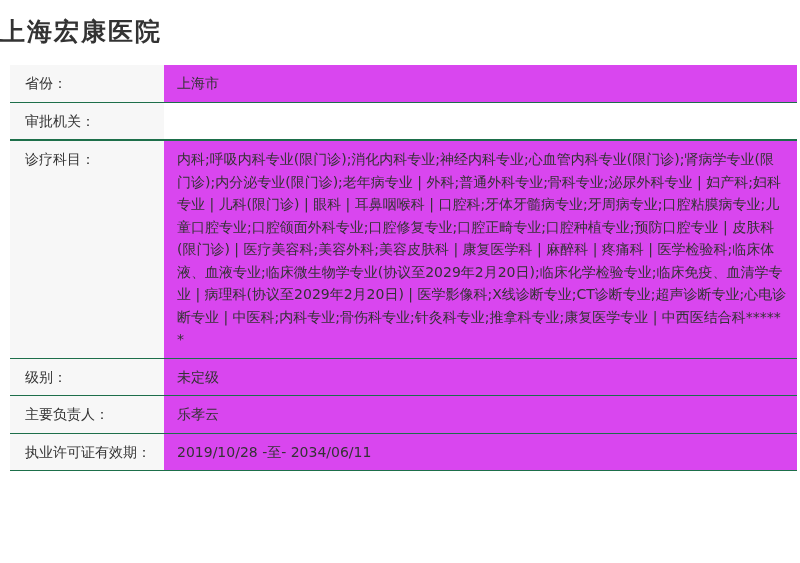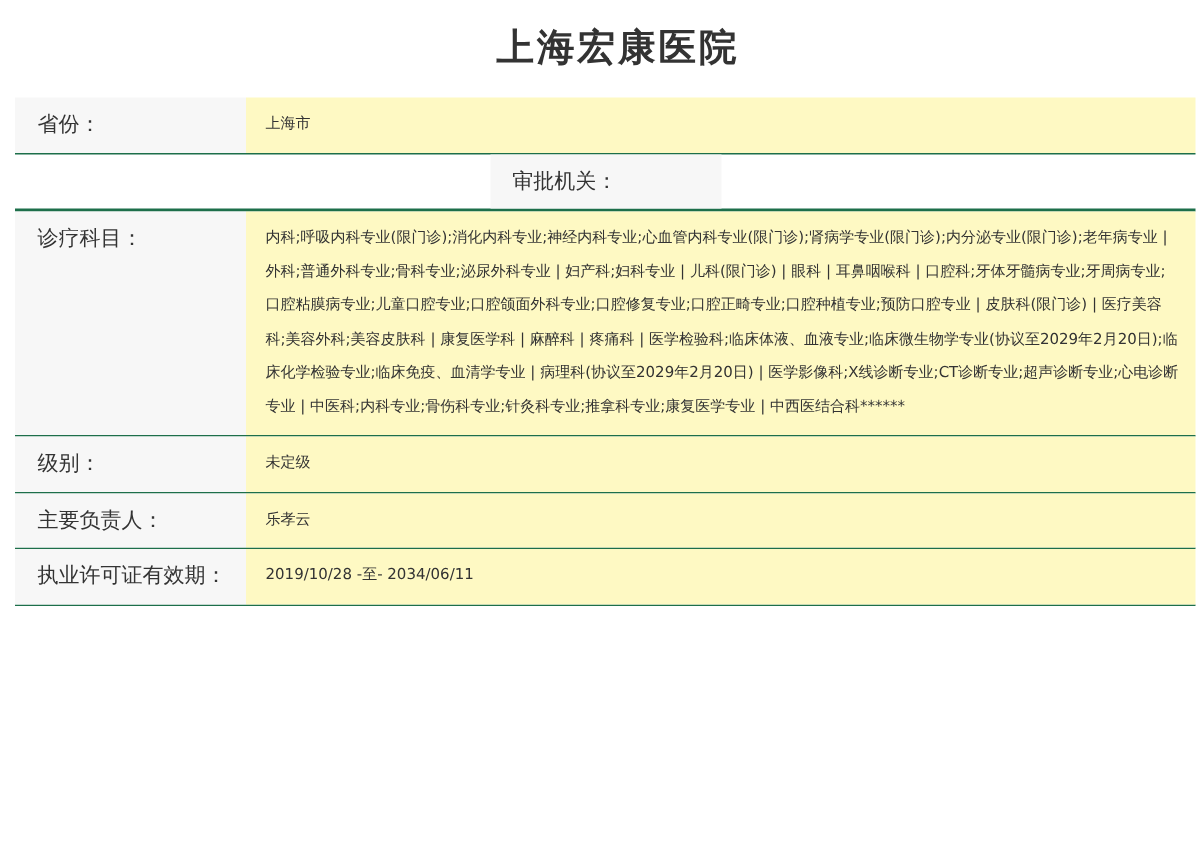--- a/index.html
+++ b/index.html
@@ -18,50 +18,48 @@
     width: 800px;
     height: 563px;
     overflow: hidden;
     font-family: "DejaVu Sans", "Liberation Sans", sans-serif;
     color: var(--text);
   }
   .page-title {
     margin: 17px 0 0 0;
     height: 48px;
     line-height: 30px;
-    text-align: center;
+    text-align: left;
     font-size: 25px;
     font-weight: bold;
     letter-spacing: 2px;
     color: var(--text);
-    padding-left: 24px;
   }
   .info-table {
     margin-left: 10px;
     width: 787px;
   }
   .row {
     display: flex;
     align-items: stretch;
     border-bottom: 1px solid var(--divider);
-    justify-content: center;
   }
   .row .label {
     flex: 0 0 154px;
     width: 154px;
     background: var(--label-bg);
     padding: 7px 6px 7px 15px;
     font-size: 14px;
     line-height: 22.5px;
   }
   .row .value {
     flex: 1;
-    background: #fef9c3;
+    background: #d946ef;
     padding: 7px 10px 7px 13px;
-    font-size: 10px;
+    font-size: 14px;
     line-height: 22.5px;
     word-break: break-all;
   }
 </style>
 </head>
 <body>
 
 <div class="page">
   <h1 class="page-title">上海宏康医院</h1>
   <div class="info-table" id="info-table">

